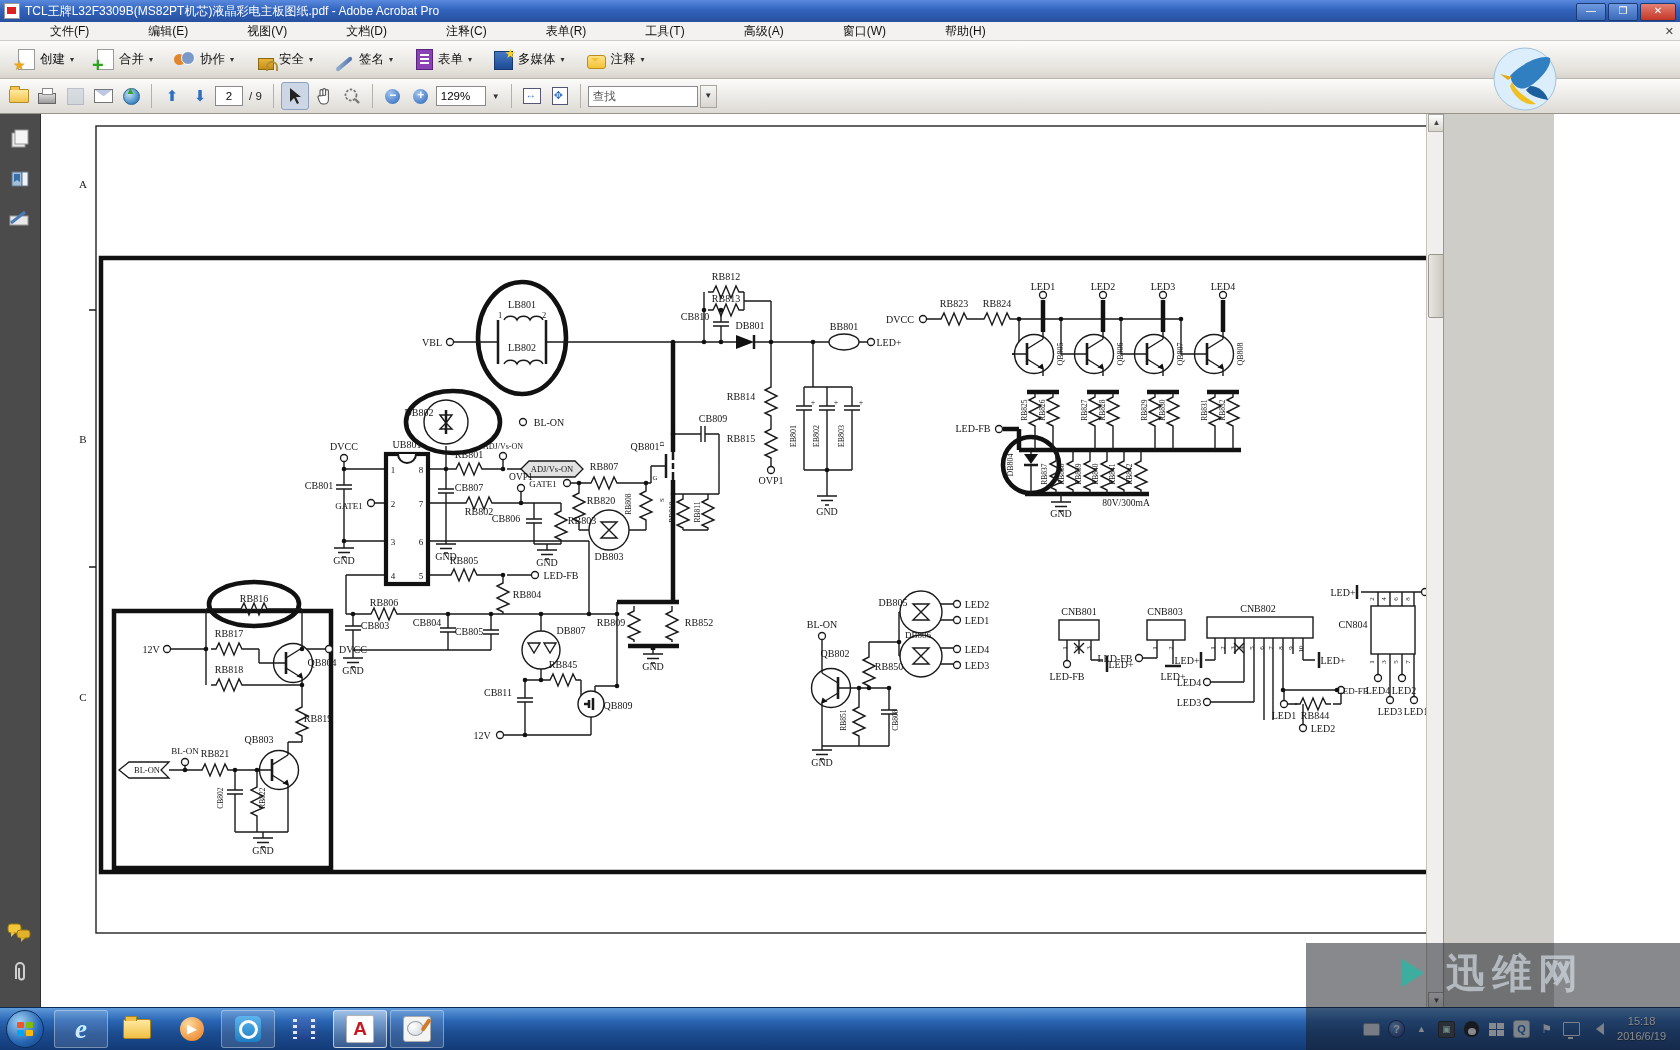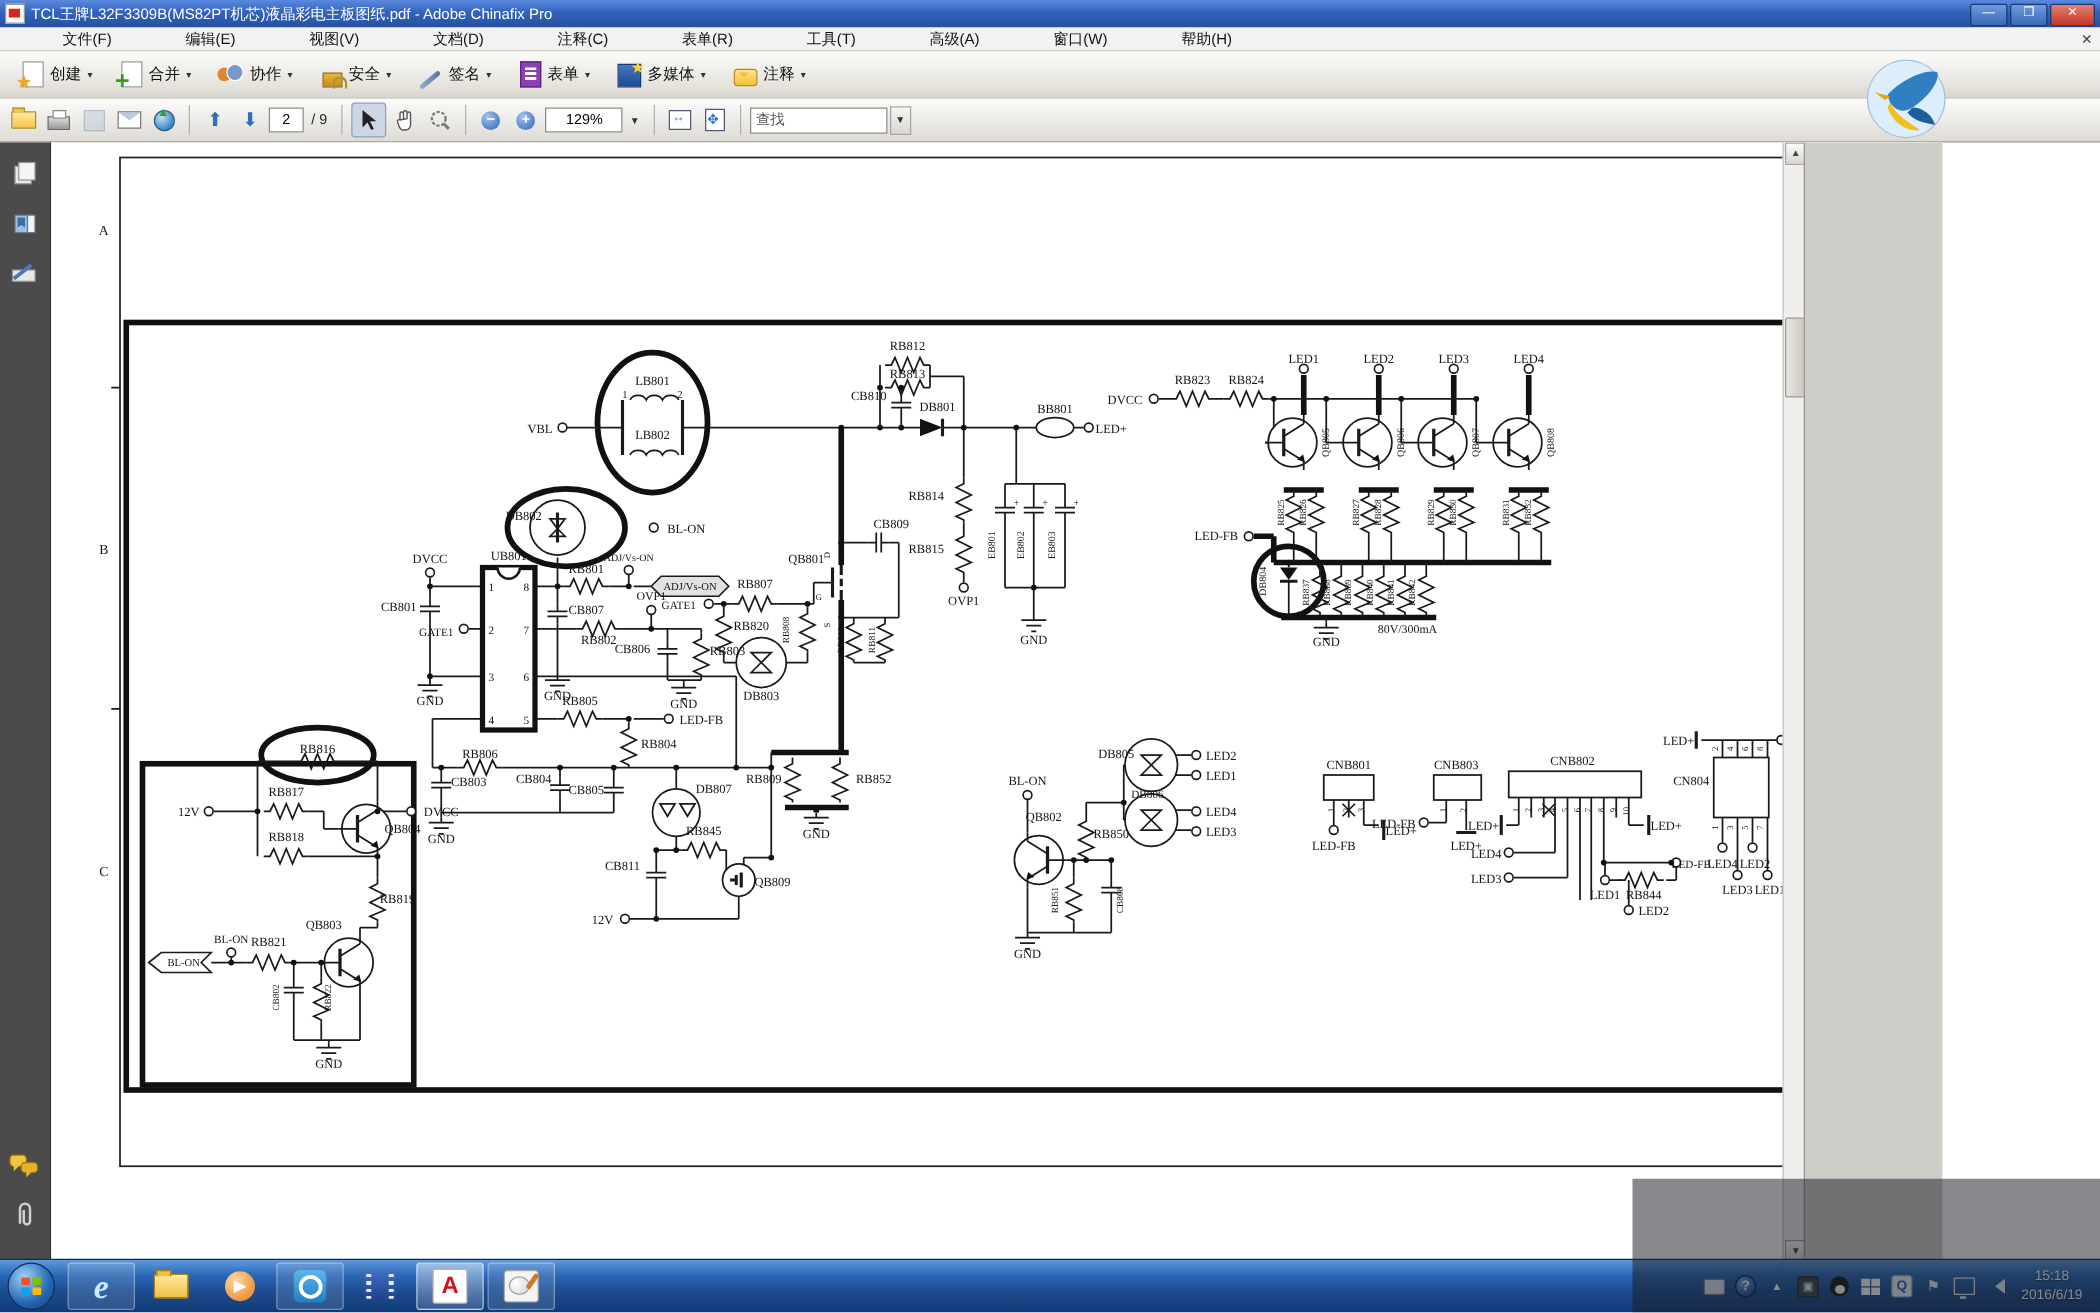--- a/index.html
+++ b/index.html
@@ -60,21 +60,21 @@
   .ic-save{width:15px;height:15px;background:#b9c6d6;border:1px solid #78889c;opacity:.45;}
   .ic-email{width:17px;height:12px;background:#fff;border:1px solid #777;position:relative;}
   .ic-email::before{content:"";position:absolute;left:0;top:0;border:8px solid transparent;border-top:6px solid #bcc8e0;width:1px;}
   .ic-globe{width:15px;height:15px;border-radius:50%;background:radial-gradient(circle at 35% 35%,#bfe0f5,#3f87c2 70%);border:1px solid #2a618e;position:relative;}
   .ic-globe::after{content:"▲";position:absolute;left:2px;top:-4px;color:#36a12c;font-size:10px;}
   .nav-arrow{font-size:15px;color:#2f6fc2;}
   #page-box{width:26px;height:18px;background:#fff;border:1px solid #8a8a8a;font-size:11.5px;text-align:center;line-height:18px;}
   #page-of{font-size:11.5px;color:#222;margin:0 4px;}
   .zoomcircle{width:15px;height:15px;border-radius:50%;background:radial-gradient(circle at 35% 30%,#9fc4ef,#2a63b8);
     color:#fff;font-size:12px;line-height:13px;text-align:center;font-weight:bold;}
-  #zoom-box{width:44px;height:18px;background:#fff;border:1px solid #8a8a8a;font-size:11.5px;line-height:18px;padding-left:16px;}
+  #zoom-box{width:44px;height:18px;background:#fff;border:1px solid #8a8a8a;font-size:11.5px;line-height:18px;padding-left:4px;}
   #zoom-caret{font-size:8px;color:#333;padding:0 4px;}
   .ic-fitw{width:16px;height:14px;background:#fff;border:1px solid #557;position:relative;}
   .ic-fitw::after{content:"↔";position:absolute;left:2px;top:0px;color:#2f6fc2;font-size:10px;}
   .ic-fitp{width:14px;height:16px;background:#fff;border:1px solid #557;position:relative;}
   .ic-fitp::after{content:"✥";position:absolute;left:1px;top:1px;color:#2f6fc2;font-size:11px;}
   #find-box{width:100px;height:19px;border:1px solid #8a8a8a;background:#fff;font-size:11.5px;padding:0 4px;
     font-family:"Liberation Sans",sans-serif;}
   #find-box::placeholder{color:#555;}
   #find-caret{width:15px;height:21px;border:1px solid #a8a5a0;background:linear-gradient(#f6f6f5,#d9d6d0);
     font-size:8px;text-align:center;line-height:20px;color:#333;}
@@ -163,21 +163,21 @@
   .part{stroke:#1a1a1a;stroke-width:1.4;fill:#fff;}
   .blk{fill:#111;stroke:none;}
 </style>
 </head>
 <body>
 
 <div id="app">
 
   <div id="titlebar">
     <span class="pdficon"></span>
-    <span>TCL王牌L32F3309B(MS82PT机芯)液晶彩电主板图纸.pdf - Adobe Chinafix Pro</span>
+    <span>TCL王牌L32F3309B(MS82PT机芯)液晶彩电主板图纸.pdf - Adobe Acrobat Pro</span>
     <div id="win-buttons">
       <div class="winbtn">—</div>
       <div class="winbtn">❐</div>
       <div class="winbtn close">✕</div>
     </div>
   </div>
 
   <div id="menubar">
     <span id="menu-items" style="display:flex;">
         <span class="menu-item">文件(F)</span>
@@ -889,15 +889,19 @@
           <span class="ti-vol"></span>
         </span>
       <div id="clock">
         <div>15:18</div>
         <div>2016/6/19</div>
       </div>
     </div>
   </div>
 
   <div id="watermark">
+    <div id="wm-row1">
+        <span id="wm-logo1"></span>
+      <span id="wm-cn">迅维网</span>
+      </div>
   </div>
 
 </div>
 
 </body></html>

